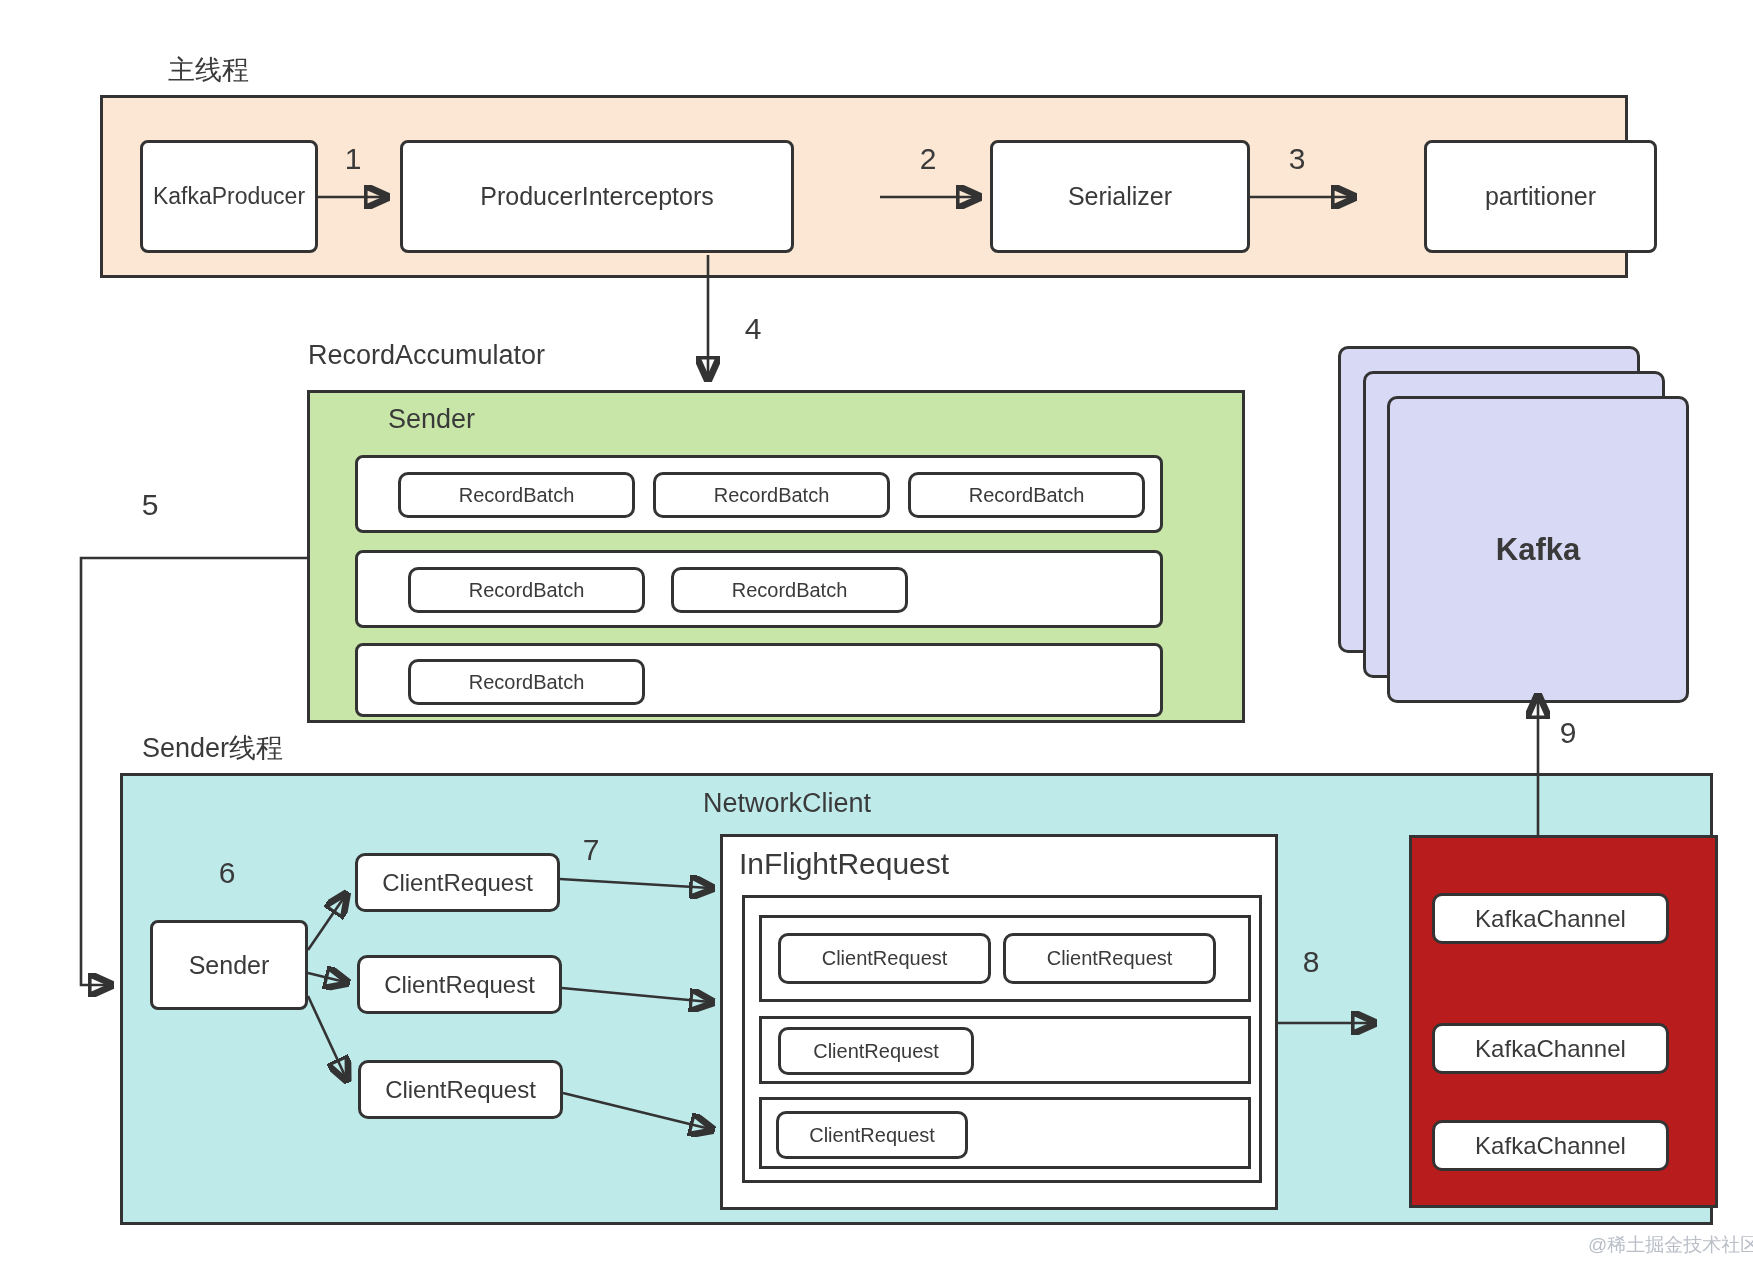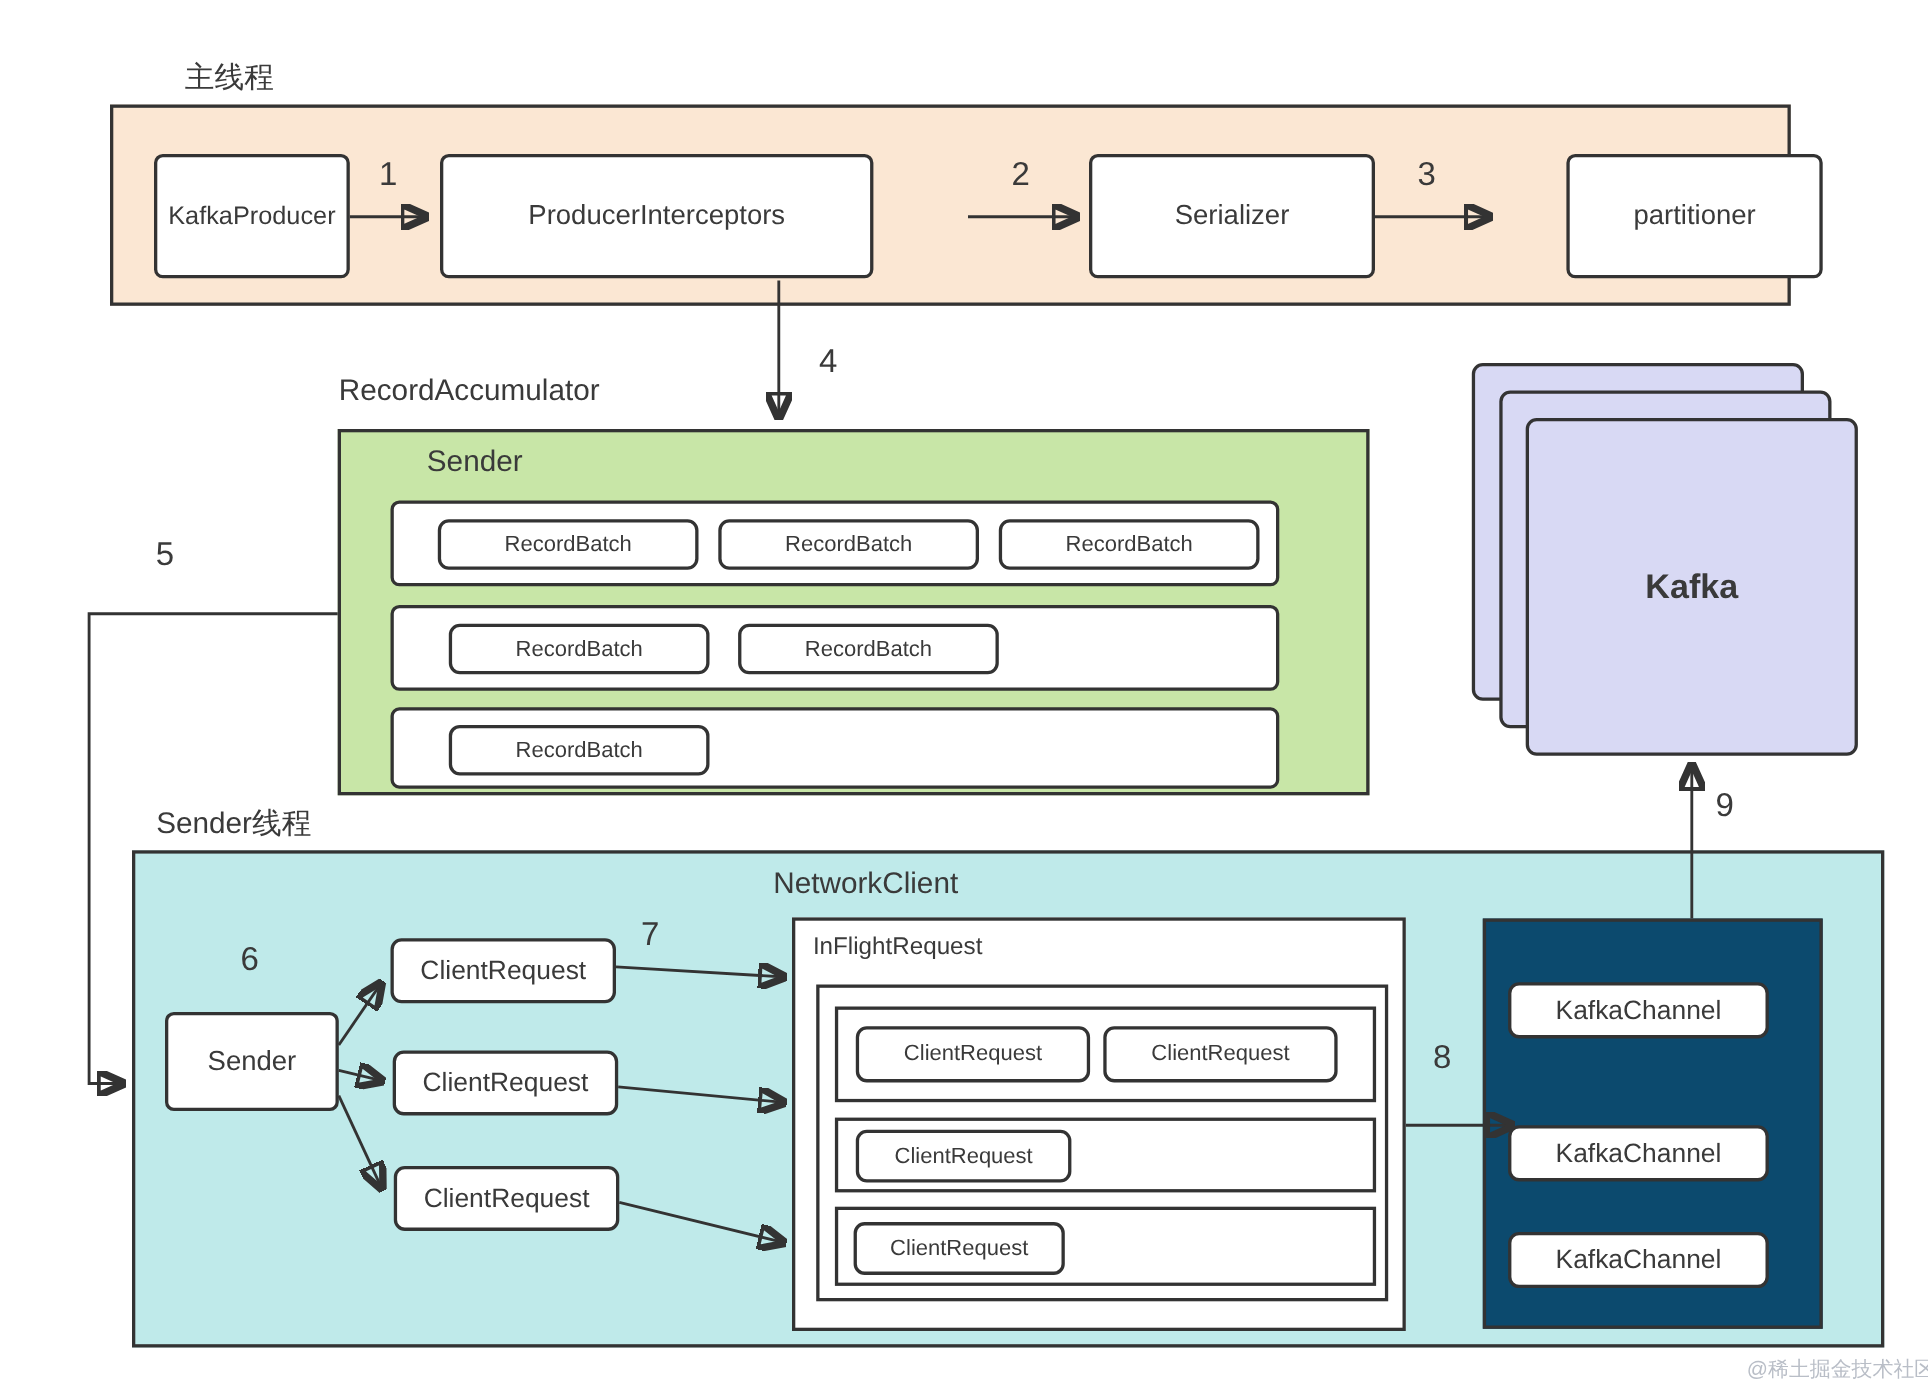--- a/index.html
+++ b/index.html
@@ -30,24 +30,24 @@
     background:#ffffff;border:3px solid var(--stroke);border-radius:8px;
   }
   .chip{
     position:absolute;box-sizing:border-box;background:#ffffff;border:3px solid var(--stroke);border-radius:10px;
     display:flex;align-items:center;justify-content:center;font-size:20px;white-space:nowrap;
   }
   .lbl{position:absolute;font-size:27px;white-space:nowrap;}
   .num{position:absolute;font-size:30px;transform:translateX(-50%);white-space:nowrap;}
   .kafka-card{
     position:absolute;box-sizing:border-box;background:var(--kafka-fill);
-    border:3px solid var(--stroke);border-radius:10px;
+    border:3px solid var(--stroke);border-radius:10px;margin-top:16px;
   }
   .kafka-front{display:flex;align-items:center;justify-content:center;font-size:31px;font-weight:bold;}
-  .inflight-label{position:absolute;left:16px;top:10px;font-size:22px;white-space:nowrap;}
+  .inflight-label{position:absolute;left:16px;top:10px;font-size:30px;white-space:nowrap;}
   .watermark{
     position:absolute;left:1588px;top:1232px;font-size:19px;color:var(--watermark-color);white-space:nowrap;
   }
   svg.arrows{position:absolute;left:0;top:0;pointer-events:none;}
   svg.arrows path{stroke:var(--stroke);stroke-width:2.6;fill:none;}
 </style>
 </head>
 <body>
 
 <div class="canvas">
@@ -100,21 +100,21 @@
       </div>
       <div class="abs" style="left:14px;top:118px;width:492px;height:68px;border:3px solid var(--stroke)">
         <div class="chip" style="left:16px;top:8px;width:196px;height:48px">ClientRequest</div>
       </div>
       <div class="abs" style="left:14px;top:199px;width:492px;height:72px;border:3px solid var(--stroke)">
         <div class="chip" style="left:14px;top:11px;width:192px;height:48px">ClientRequest</div>
       </div>
     </div>
   </div>
 
-  <div class="abs" style="left:1348px;top:835px;width:309px;height:373px;border:3px solid var(--stroke);background:#0c4a6e">
+  <div class="abs" style="left:1409px;top:835px;width:309px;height:373px;border:3px solid var(--stroke);background:#b91c1c">
     <div class="chip" style="left:20px;top:55px;width:237px;height:51px;font-size:24px">KafkaChannel</div>
     <div class="chip" style="left:20px;top:185px;width:237px;height:51px;font-size:24px">KafkaChannel</div>
     <div class="chip" style="left:20px;top:282px;width:237px;height:51px;font-size:24px">KafkaChannel</div>
   </div>
 
   <div class="num" style="left:353px;top:142px">1</div>
   <div class="num" style="left:928px;top:142px">2</div>
   <div class="num" style="left:1297px;top:142px">3</div>
   <div class="num" style="left:753px;top:312px">4</div>
   <div class="num" style="left:150px;top:488px">5</div>

